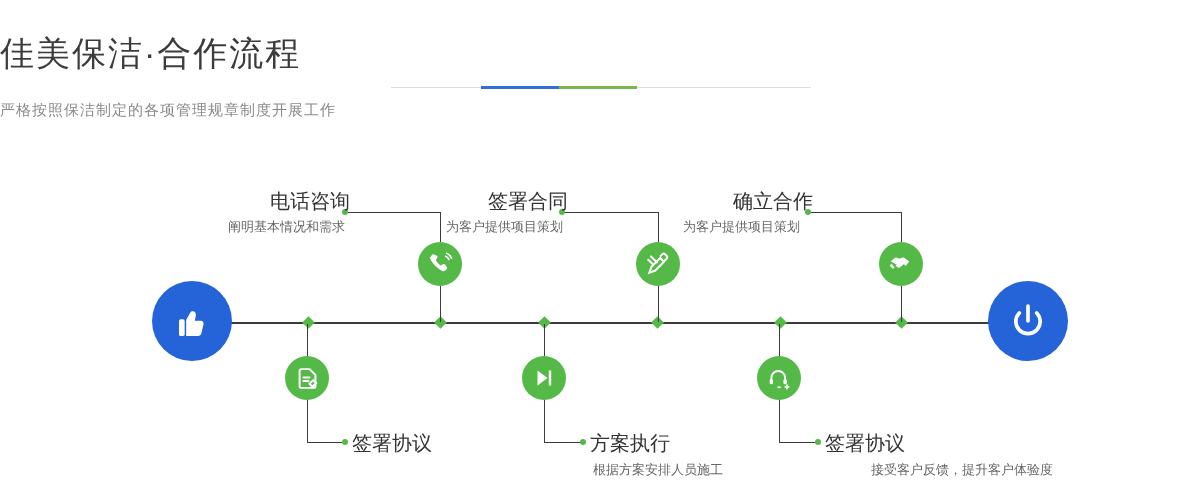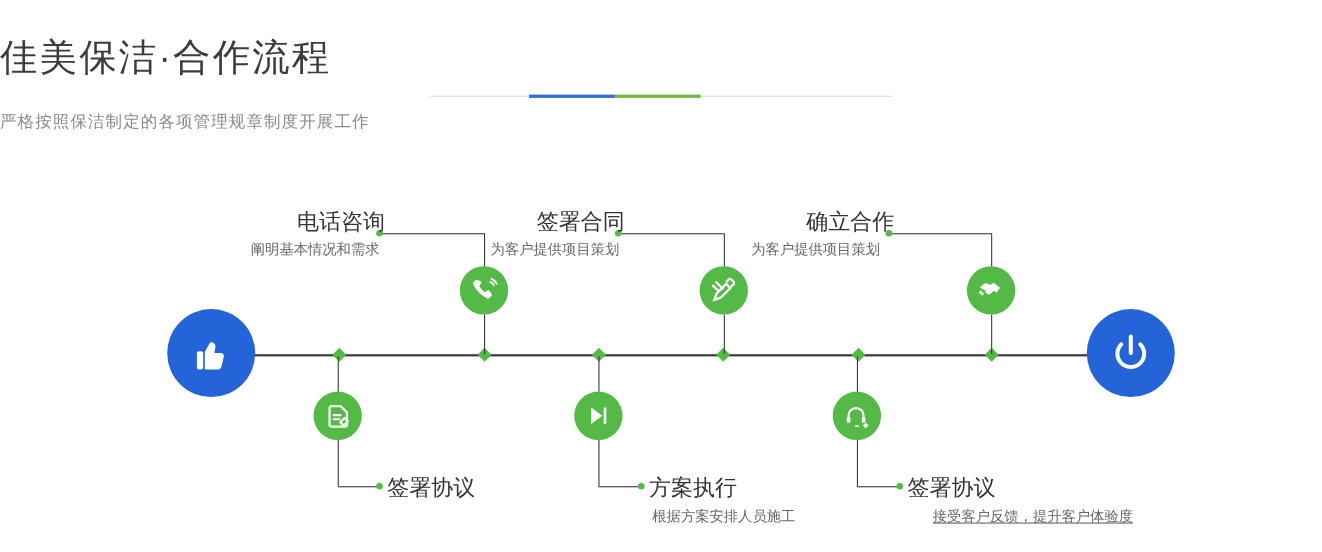--- a/index.html
+++ b/index.html
@@ -271,15 +271,15 @@
         <path d="M10.8 20.4h1.6"></path>
         <path d="M19.2 18.4v3.2M17.6 20h3.2"></path>
       </svg>
     </span>
   </div>
   <div class="vline" style="left:779px; top:174px; height:32px;"></div>
   <div class="vline" style="left:779px; top:250px; height:42px;"></div>
   <div class="hline" style="left:779px; top:292px; width:38px;"></div>
   <div class="dot" style="left:815px; top:289px;"></div>
   <div class="lbl-title" style="left:825px; top:280px;">签署协议</div>
-  <div class="lbl-desc" style="left:820px; top:311px;text-decoration:underline;">接受客户反馈，提升客户体验度</div>
+  <div class="lbl-desc" style="left:843px; top:311px;">接受客户反馈，提升客户体验度</div>
 
 </div>
 
 </body></html>

